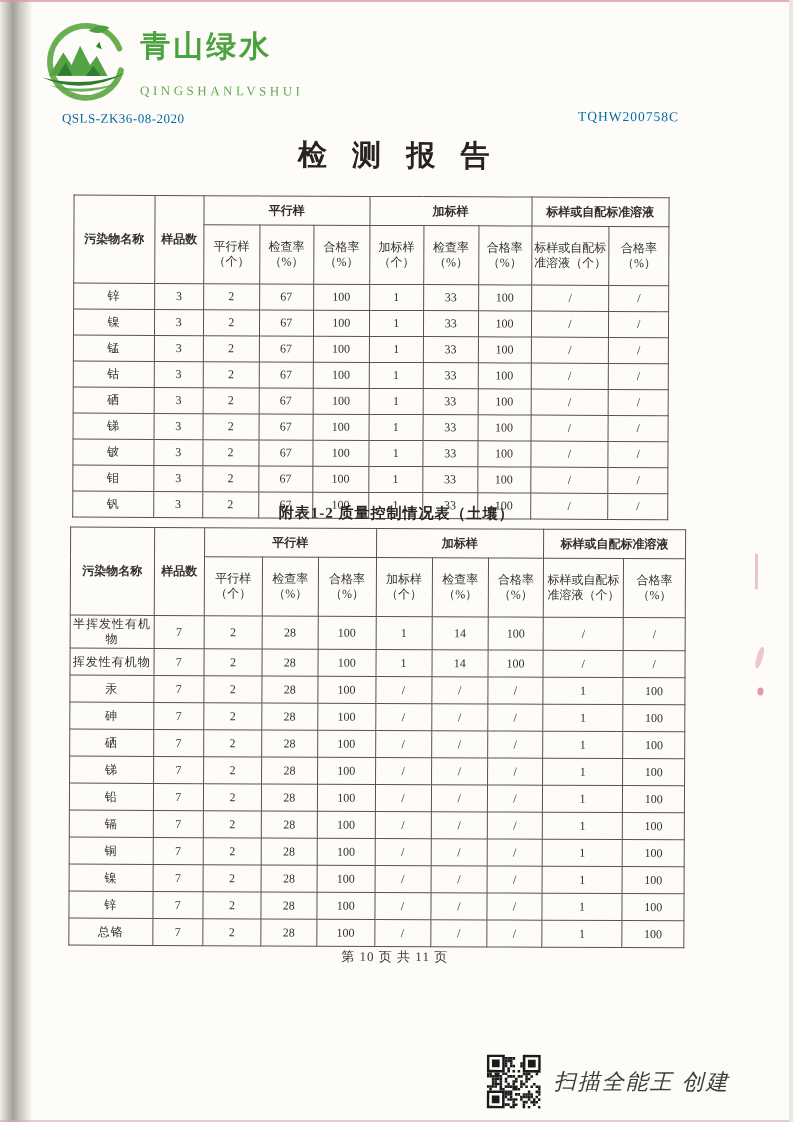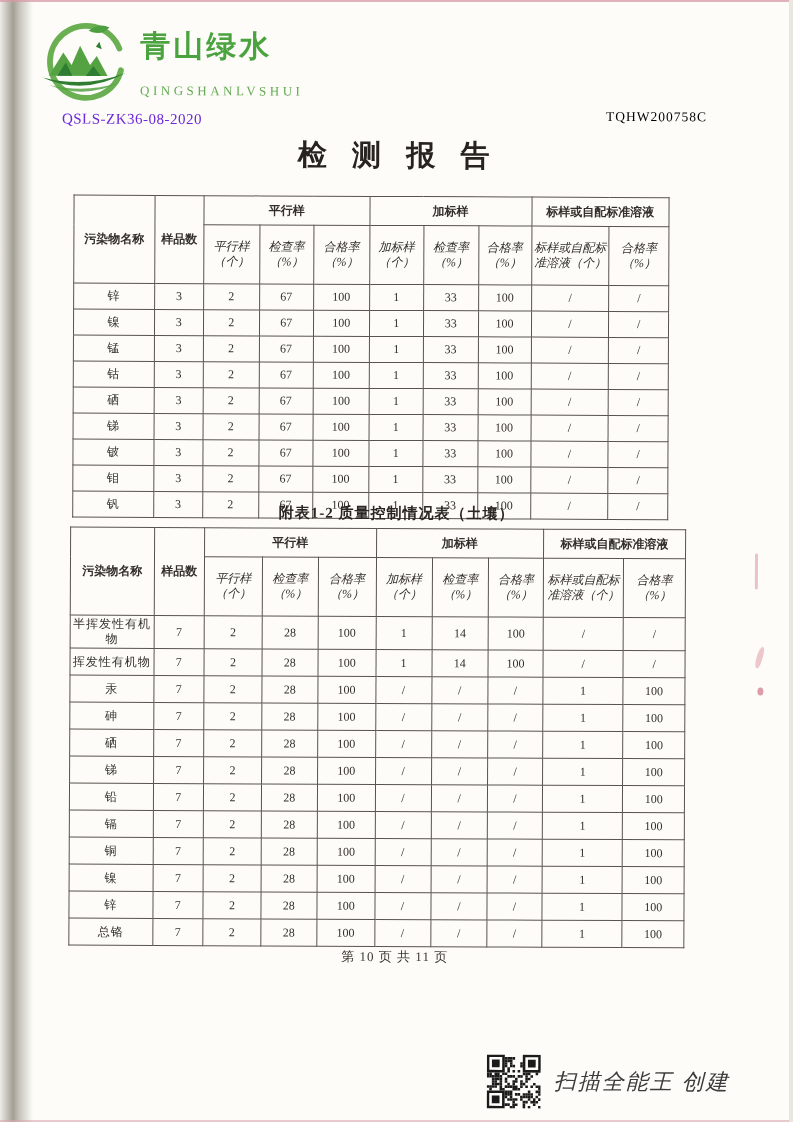--- a/index.html
+++ b/index.html
@@ -15,34 +15,34 @@
   .edge-top{position:absolute;left:0;top:0;right:0;height:2px;background:#d79aa4;opacity:.75;}
   .edge-bottom{position:absolute;left:0;bottom:0;right:0;height:2px;background:#dba6ae;opacity:.6;}
   .edge-right{position:absolute;right:0;top:0;bottom:0;width:4px;background:#e9e7e0;}
   .sheet{position:absolute;left:0;top:0;width:793px;height:1122px;transform:rotate(.25deg);color:#2f2b27;}
 
   
   .logo{position:absolute;left:36px;top:24px;display:flex;align-items:center;gap:10px;}
   .logo svg{display:block;}
   .brand-name{font-size:30px;letter-spacing:3px;color:#4aa33e;font-weight:bold;line-height:1;}
   .brand-sub{font-size:13px;letter-spacing:3.5px;color:#63ab50;margin-top:22px;}
-  .doc-code{position:absolute;left:60px;top:112px;font-size:15px;letter-spacing:.5px;color:#6d28d9;}
-  .report-code{position:absolute;left:604px;top:108px;font-size:13.5px;letter-spacing:1px;color:#000000;text-align:right;}
+  .doc-code{position:absolute;left:60px;top:112px;font-size:13px;letter-spacing:.5px;color:#0369a1;}
+  .report-code{position:absolute;left:576px;top:108px;font-size:13.5px;letter-spacing:1px;color:#0369a1;text-align:right;}
   .title{position:absolute;left:0;right:0;top:136px;text-align:center;
     font-size:29px;font-weight:bold;letter-spacing:9px;color:#262320;}
 
   
   table{border-collapse:collapse;table-layout:fixed;font-size:12px;color:#33302b;}
   .t1{position:absolute;left:72px;top:196px;width:596px;}
   .t2{position:absolute;left:70px;top:528px;width:616px;}
   th,td{border:1px solid #59544d;text-align:center;vertical-align:middle;padding:1px 2px;
     font-weight:normal;line-height:1.25;}
   table{border:1.5px solid #3a3632;}
   thead tr.grp th{height:26px;font-weight:bold;}
-  thead tr.sub th{height:56px;font-style:italic;}
+  thead tr.sub th{height:56px;}
   tbody td{height:23px;}
   .t2 tbody td{height:24px;}
   td.cname{letter-spacing:1px;}
   .caption{position:absolute;left:0;right:0;top:504px;text-align:center;
     font-size:15px;font-weight:bold;letter-spacing:1px;color:#2a2723;}
 
   .footer{position:absolute;left:0;right:0;top:948px;text-align:center;
     font-size:13px;letter-spacing:1px;color:#3a362f;}
 
   

